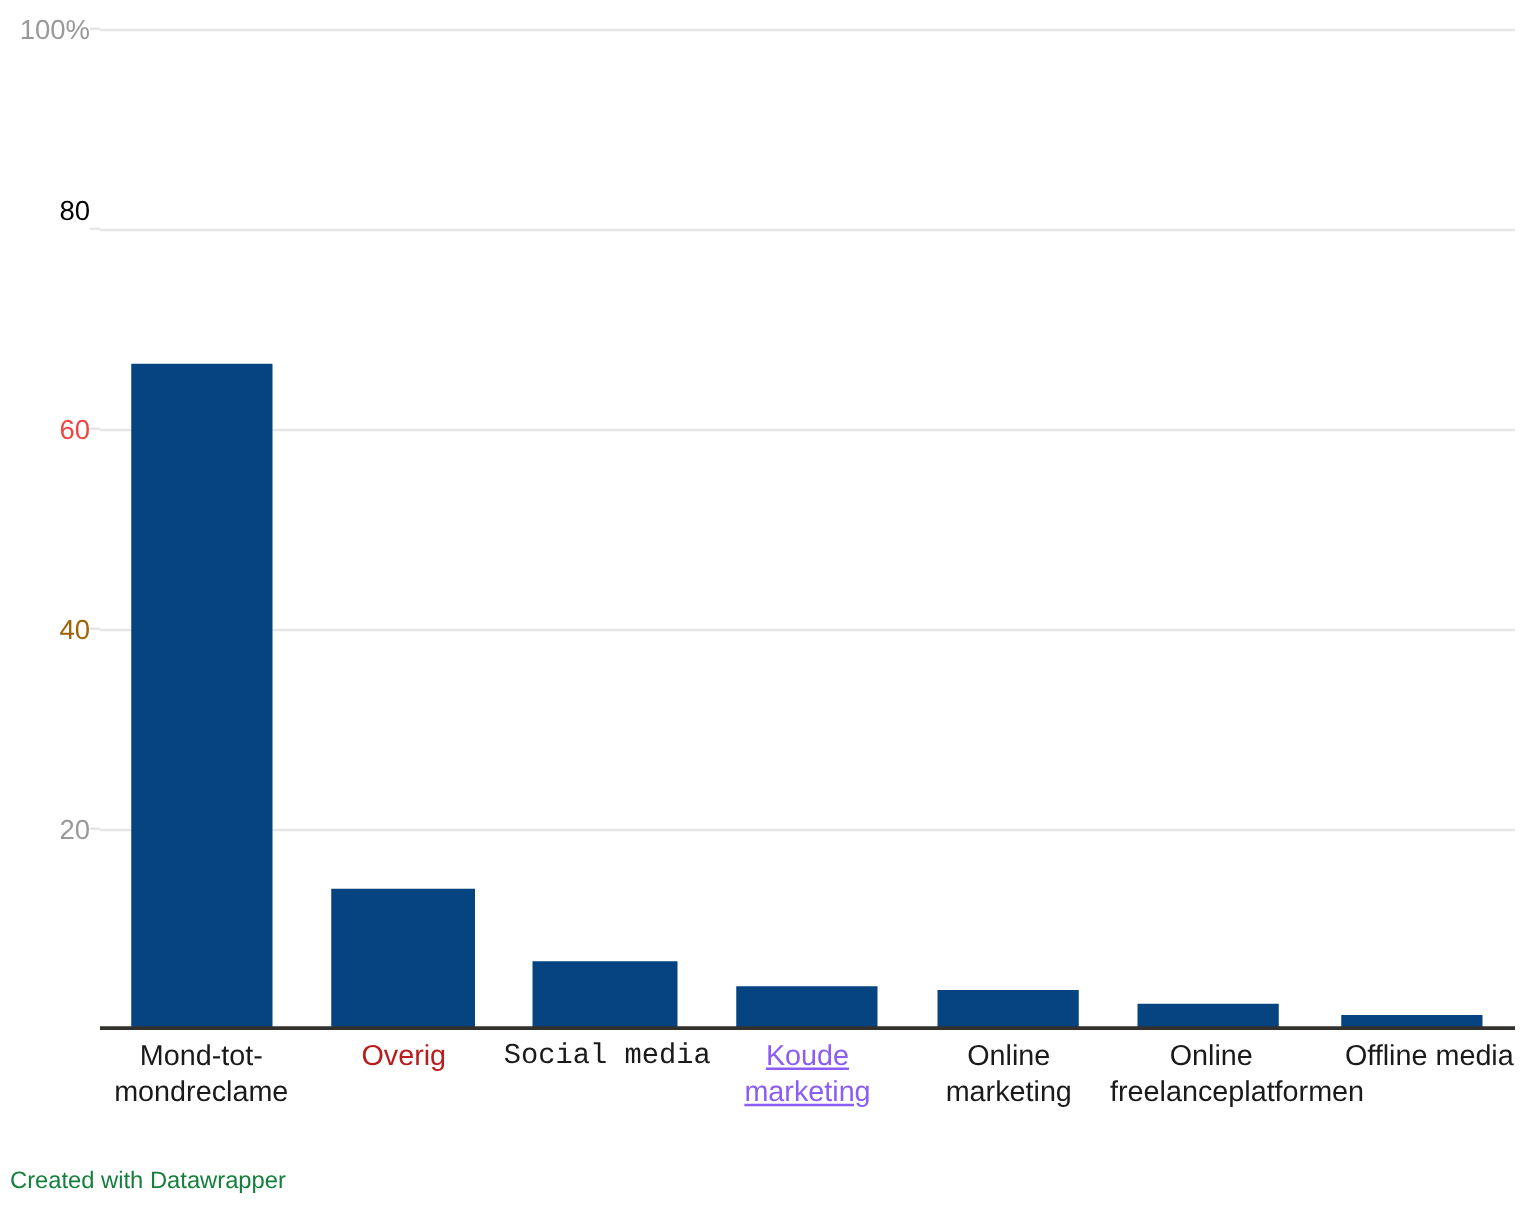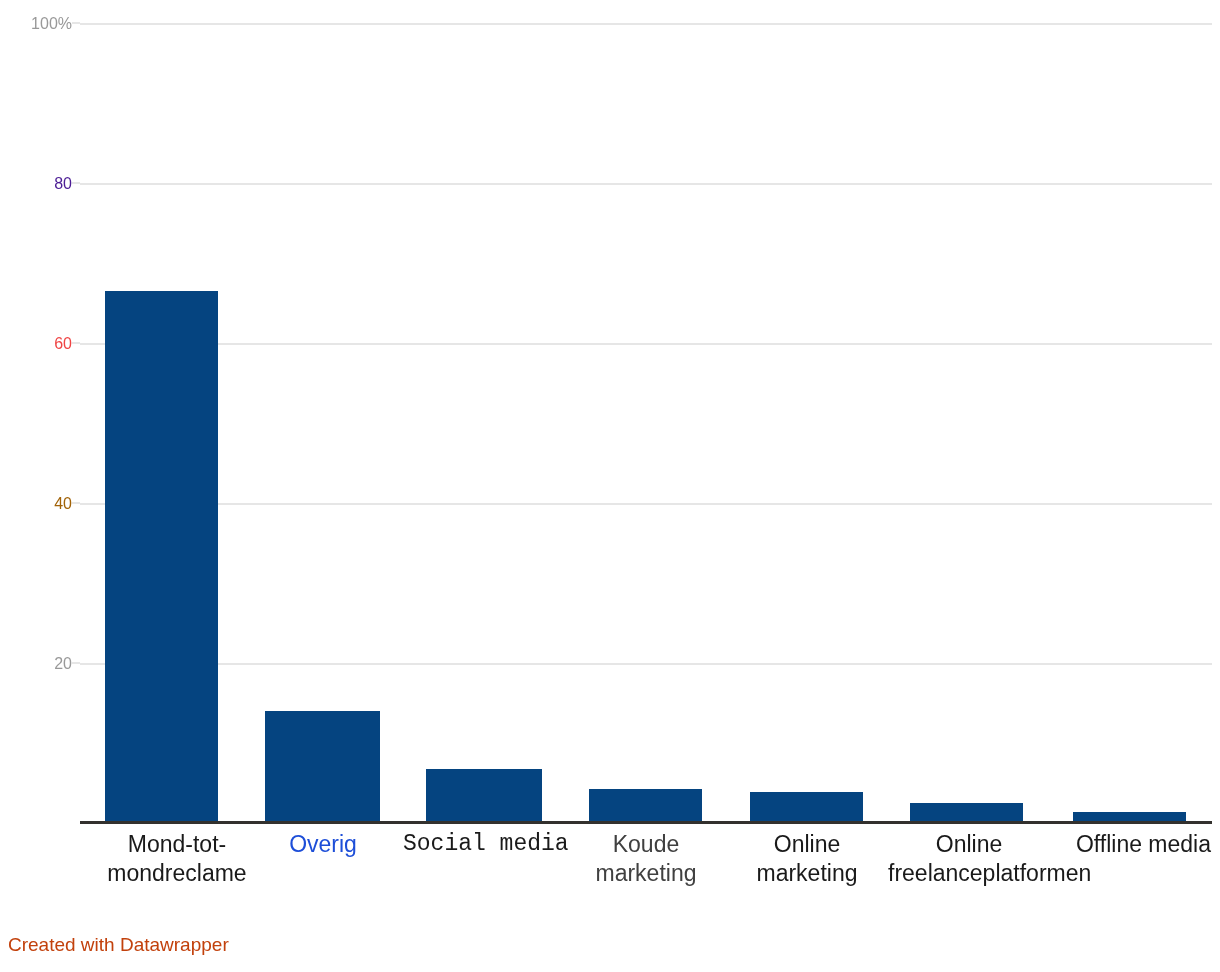--- a/index.html
+++ b/index.html
@@ -50,21 +50,21 @@
     background: #33312e;
   }
 
   
   .ytick {
     position: absolute;
     right: 0;
     width: 72px;
     text-align: right;
     color: #999999;
-    font-size: 16px;
+    font-size: 22px;
     line-height: 21px;
     font-family: "Liberation Sans", sans-serif;
     white-space: nowrap;
   }
   .ytick-wrap {
     position: absolute;
     left: 0;
     top: 0;
     width: 72px;
     height: 972px;
@@ -111,36 +111,36 @@
   .xlabel span {
     display: block;
     white-space: nowrap;
   }
 
   
   #footer {
     position: absolute;
     left: 8px;
     top: 934px;
-    color: #c2410c;
+    color: #15803d;
     font-size: 19px;
     line-height: 22px;
     font-family: "Liberation Sans", sans-serif;
   }
 </style>
 </head>
 <body>
 
 <div id="chart-root">
 
   <div class="ytick-wrap">
     <div class="ytick" style="top: 13px; color: rgb(153, 153, 153);">100%</div>
     <div class="ytick-tail" style="top: 22px; background: rgb(230, 230, 230);"></div>
 
-    <div class="ytick" style="top: 173px; color: #4c1d95;">80</div>
+    <div class="ytick" style="top: 158px; color: #000000;">80</div>
     <div class="ytick-tail" style="top: 182px; background: rgb(230, 230, 230);"></div>
 
     <div class="ytick" style="top: 333px; color: #ef4444;">60</div>
     <div class="ytick-tail" style="top: 342px; background: rgb(230, 230, 230);"></div>
 
     <div class="ytick" style="top: 493px; color: #a16207;">40</div>
     <div class="ytick-tail" style="top: 502px; background: rgb(230, 230, 230);"></div>
 
     <div class="ytick" style="top: 653px; color: rgb(153, 153, 153);">20</div>
     <div class="ytick-tail" style="top: 662px; background: rgb(230, 230, 230);"></div>
@@ -160,31 +160,31 @@
     <div class="bar" style="left: 346px; width: 116px; height: 54.4px; background: rgb(5, 68, 128);"></div>
     <div class="bar" style="left: 509px; width: 113px; height: 34.4px; background: rgb(5, 68, 128);"></div>
     <div class="bar" style="left: 670px; width: 113px; height: 31.2px; background: rgb(5, 68, 128);"></div>
     <div class="bar" style="left: 830px; width: 113px; height: 20px; background: rgb(5, 68, 128);"></div>
     <div class="bar" style="left: 993px; width: 113px; height: 11.2px; background: rgb(5, 68, 128);"></div>
   </div>
 
   <div class="axis-baseline" style="background: rgb(51, 49, 46);"></div>
 
   <div id="xlabels">
-    <div class="xlabel" style="left: 16px; width: 162px; color: rgb(26, 26, 26);">
+    <div class="xlabel" style="left: 0px; width: 162px; color: rgb(26, 26, 26);">
       <span>Mond-tot-</span>
       <span>mondreclame</span>
     </div>
-    <div class="xlabel" style="left: 162px; width: 162px; color: #1d4ed8;">
+    <div class="xlabel" style="left: 162px; width: 162px; color: #b91c1c;">
       <span>Overig</span>
     </div>
     <div class="xlabel" style="left: 323px; width: 162px; color: rgb(26, 26, 26); font-family: Liberation Mono, monospace;">
       <span>Social media</span>
     </div>
-    <div class="xlabel" style="left: 485px; width: 162px; color: #404040;">
+    <div class="xlabel" style="left: 485px; width: 162px; color: #8b5cf6; text-decoration: underline;">
       <span>Koude</span>
       <span>marketing</span>
     </div>
     <div class="xlabel" style="left: 646px; width: 162px; color: rgb(26, 26, 26);">
       <span>Online</span>
       <span>marketing</span>
     </div>
     <div class="xlabel" style="left: 808px; width: 162px; color: rgb(26, 26, 26);">
       <span>Online</span>
       <span>freelanceplatformen</span>

